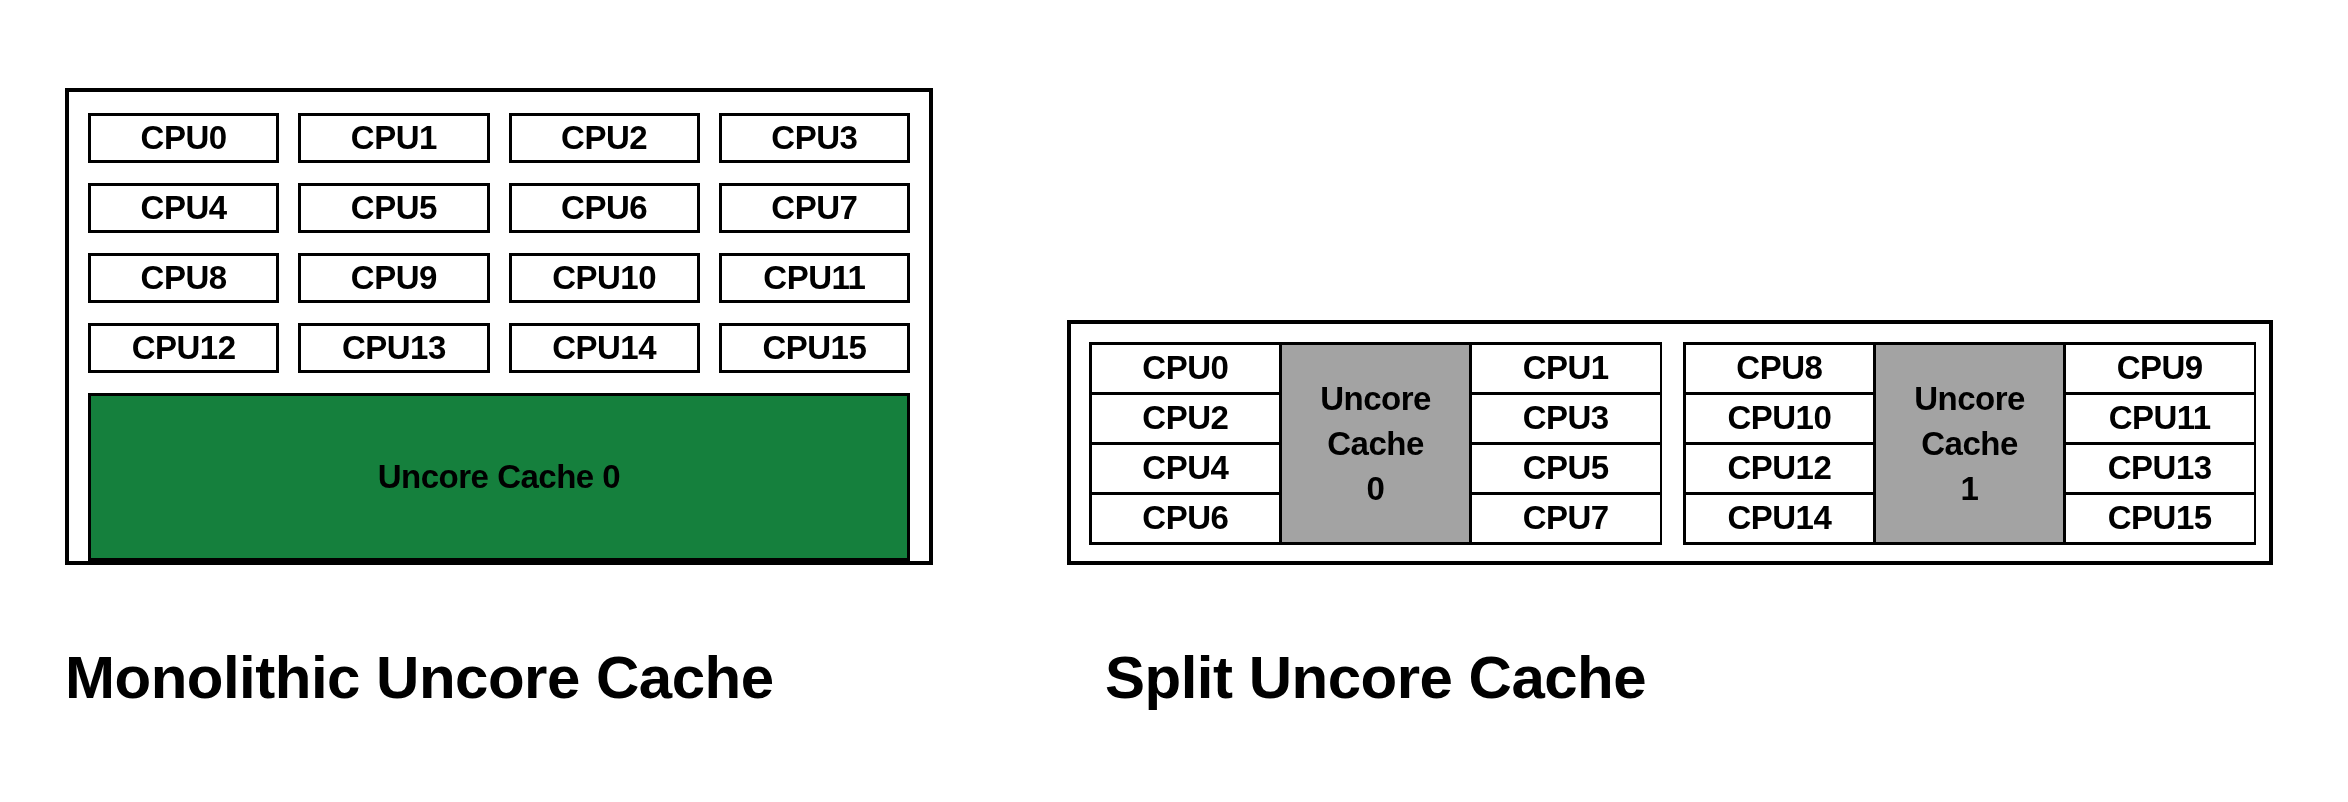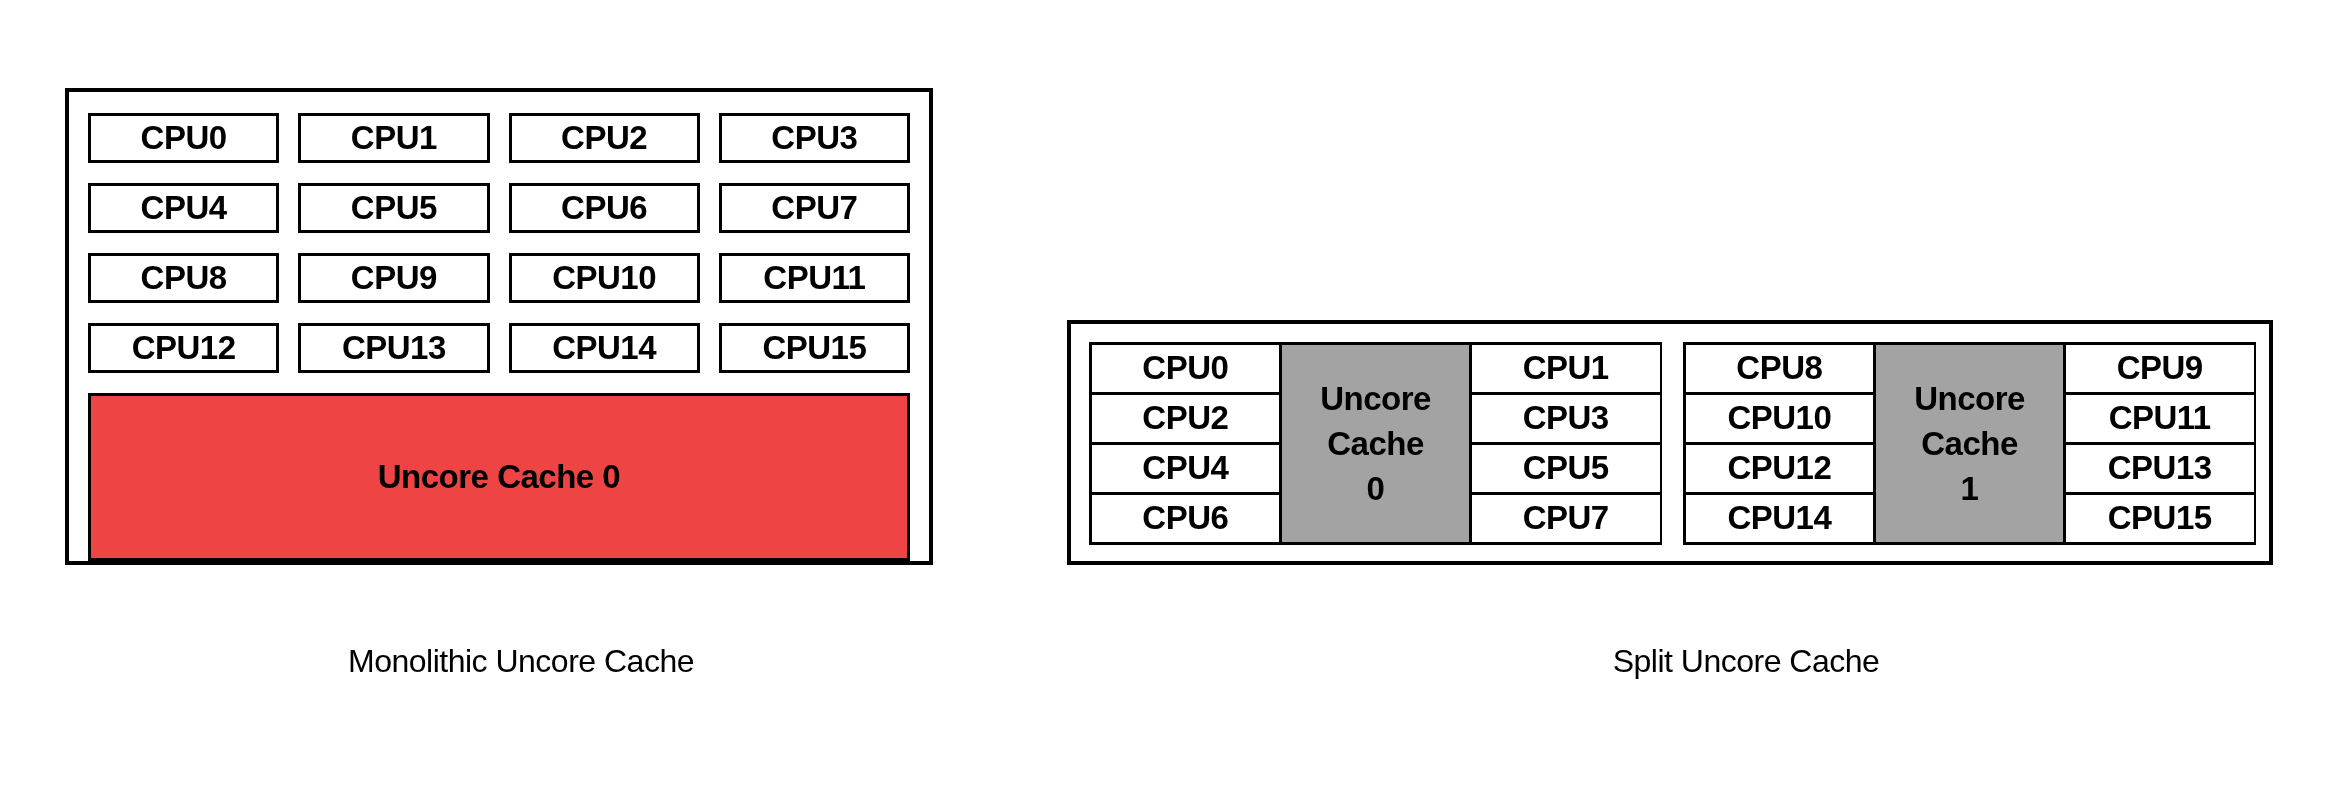--- a/index.html
+++ b/index.html
@@ -30,21 +30,21 @@
     height: 50px;
     border: 3px solid #000;
     box-sizing: border-box;
     display: flex; align-items: center; justify-content: center;
     font-weight: bold; font-size: 33px; letter-spacing: -0.5px;
     background: #fff;
   }
   .mono-cache {
     margin-top: 20px;
     height: 168px;
-    background: #ef4444;
+    background: #15803d;
     border: 3px solid #000;
     box-sizing: border-box;
     display: flex; align-items: center; justify-content: center;
     font-weight: bold; font-size: 33px; letter-spacing: -0.5px;
   }
 
   
   .split-diagram {
     position: absolute; left: 1067px; top: 320px;
     width: 1206px; height: 245px;
@@ -76,22 +76,21 @@
     display: flex; flex-direction: column;
     align-items: center; justify-content: center;
     font-weight: bold; font-size: 33px; letter-spacing: -0.5px;
     line-height: 45px;
     text-align: center;
   }
 
   
   .caption {
     position: absolute; top: 643px;
-    font-weight: normal; font-size: 32px; letter-spacing: -0.5px;
-    text-align: center;
+    font-weight: bold; font-size: 60px; letter-spacing: -0.5px;
   }
   .caption-mono  { left: 65px;   width: 912px;  }
   .caption-split { left: 1105px; width: 1282px; }
 </style>
 </head>
 <body>
 
 <div class="mono-diagram">
   <div class="cpu-grid">
     <div class="cpu-box">CPU0</div>

